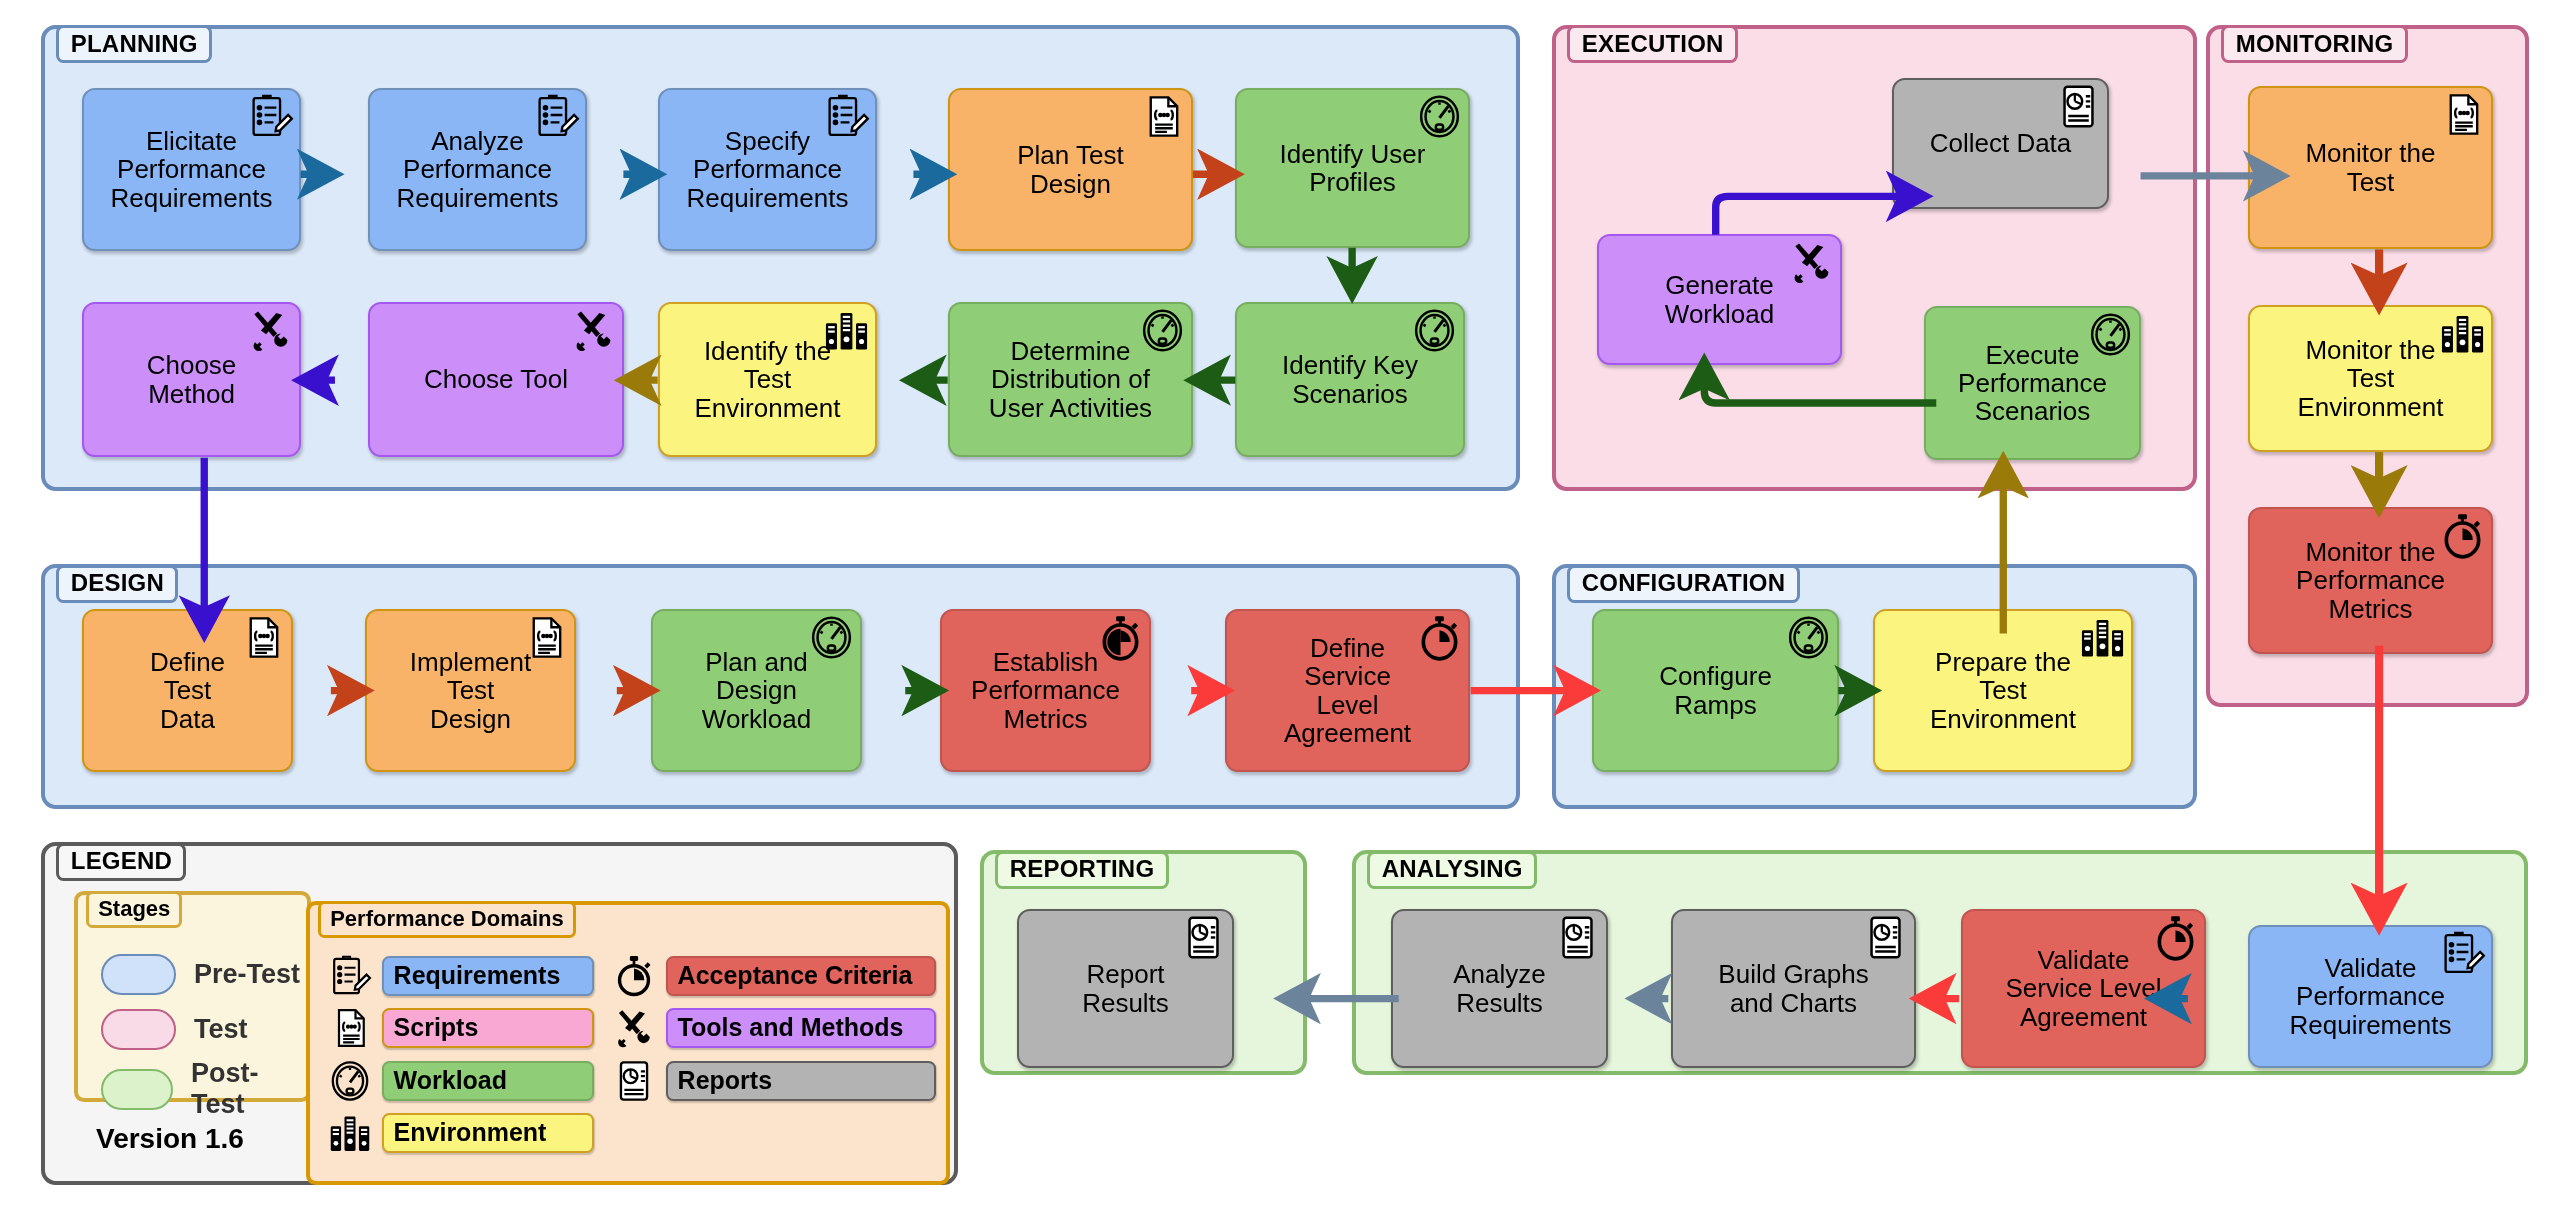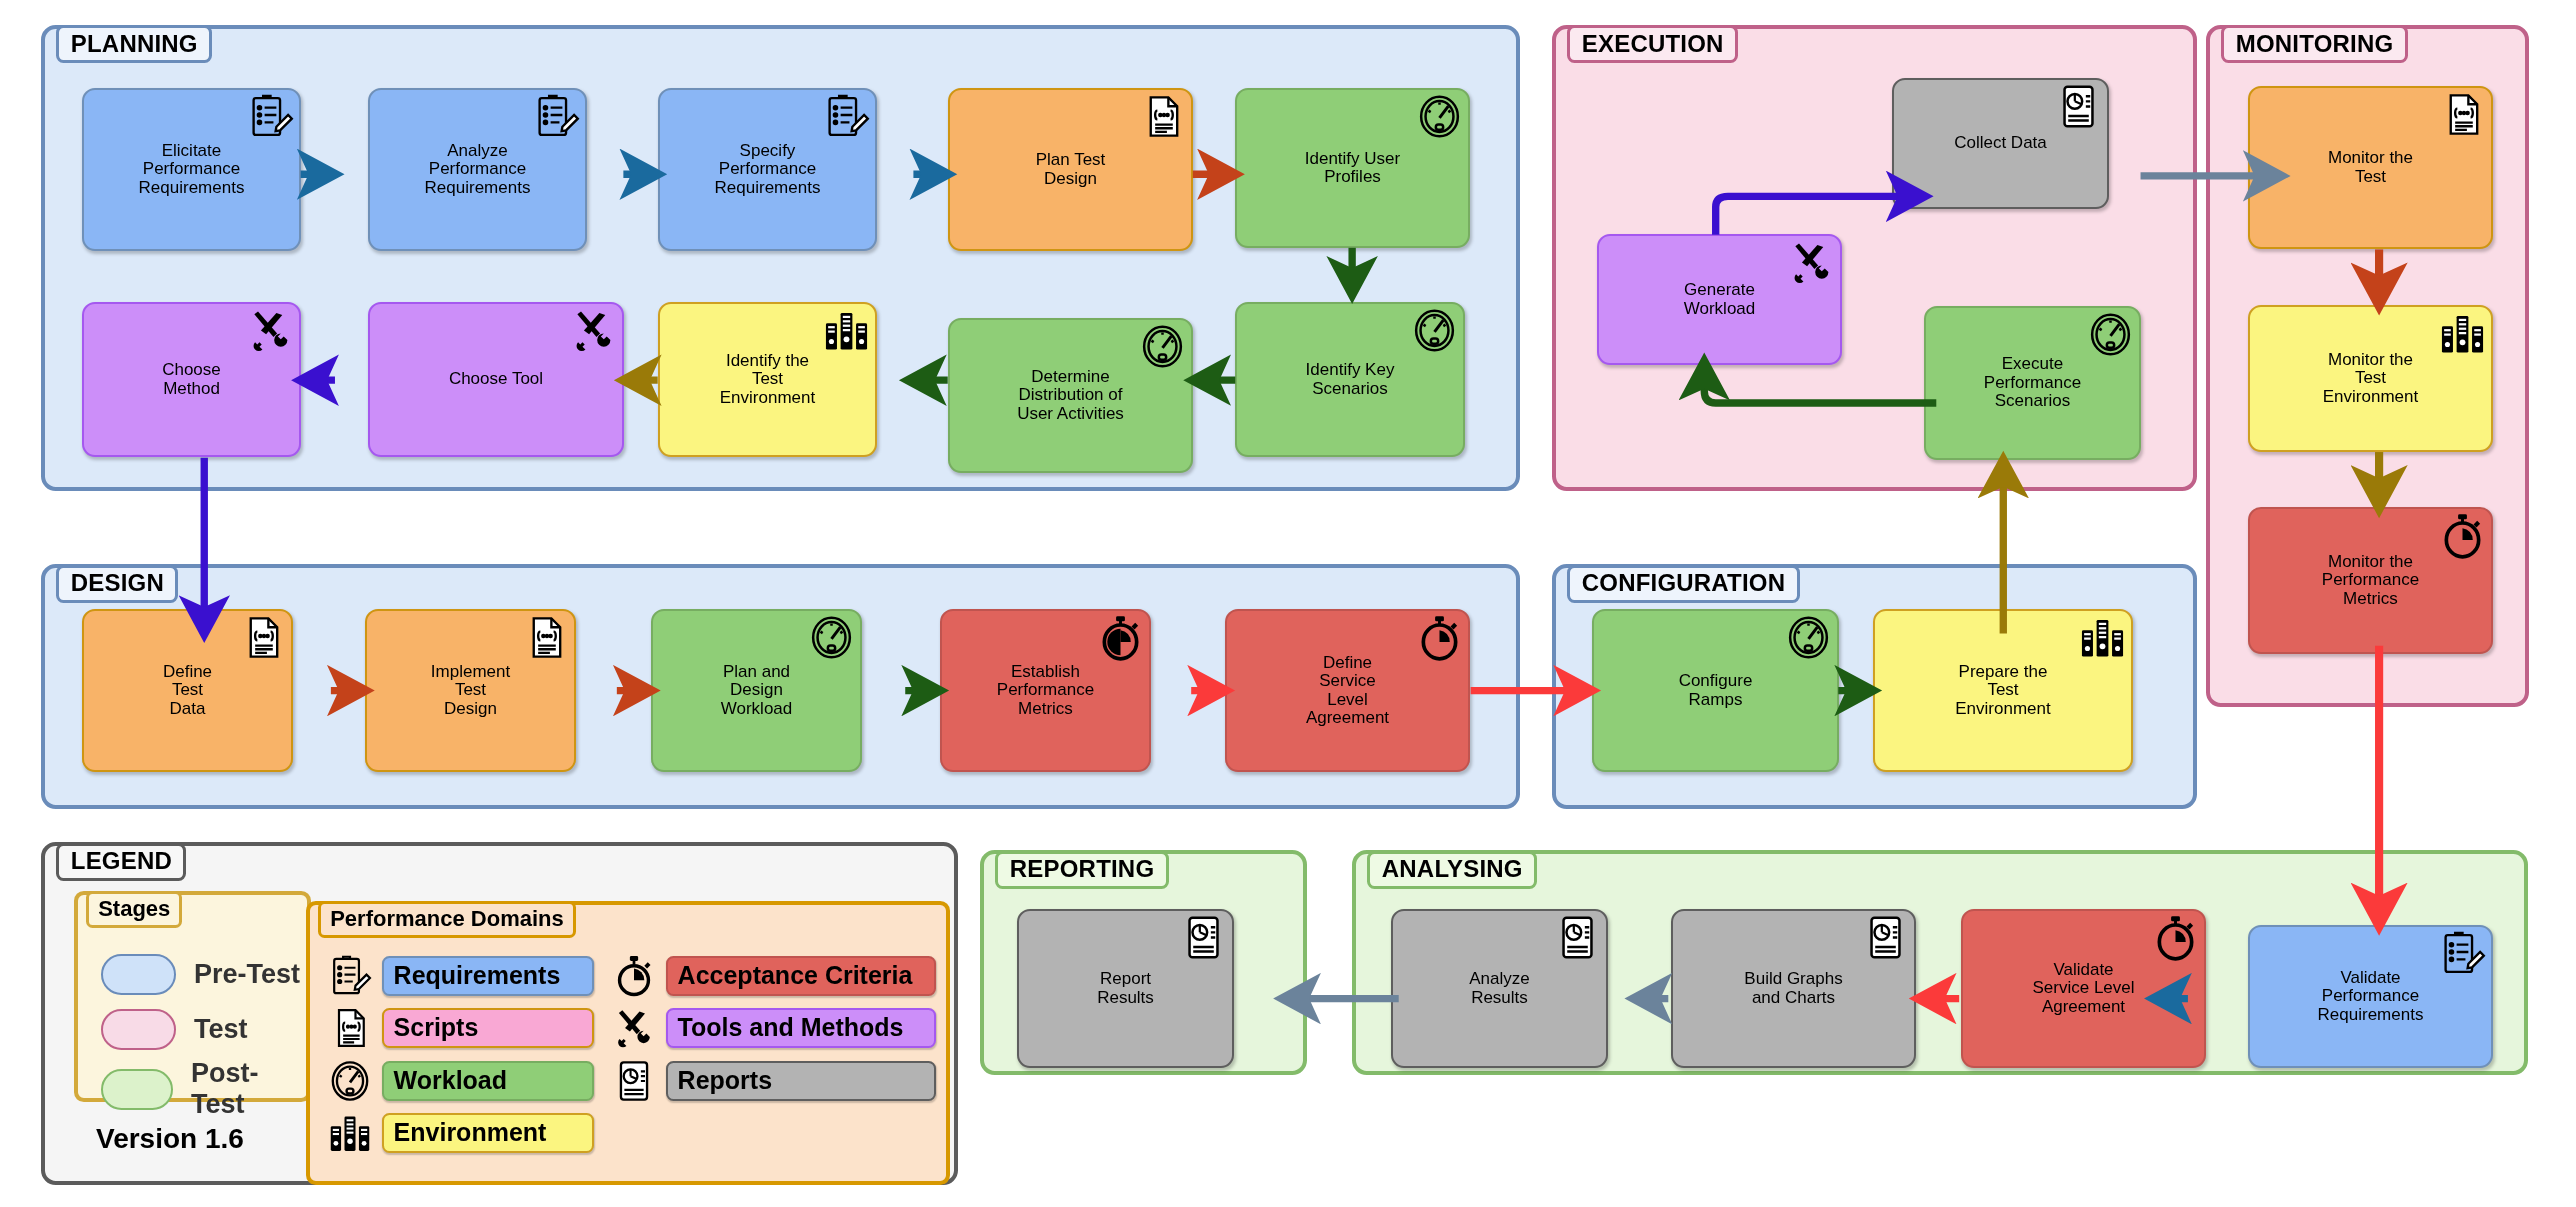--- a/index.html
+++ b/index.html
@@ -20,21 +20,21 @@
     background:#eef4fc; border:3.3px solid #6a8cba; border-radius:7.4px;
     padding:3.3px 11.4px 4.9px; font-weight:bold; font-size:24px; color:#000;
     letter-spacing:0.2px; white-space:nowrap; line-height:1.0; }
   .panel.test  > .panel-title { background:#fbe9f0; border-color:#bf6189; }
   .panel.post  > .panel-title { background:#eefae4; border-color:#83bb6a; }
   .panel.legend> .panel-title { background:#f7f7f7; border-color:#5b5b5b; }
 
   
   .node { position:absolute; border-radius:13px; border:2.5px solid;
     display:flex; align-items:center; justify-content:center;
-    text-align:center; color:#000; font-size:17px; line-height:1.08;
+    text-align:center; color:#000; font-size:26px; line-height:1.08;
     box-shadow:1.6px 2.5px 3.3px rgba(0,0,0,0.22);
     padding:4.9px 6.5px; overflow:visible; }
   .node .lbl { position:relative; z-index:1; white-space:pre-line; }
   .node .ic { position:absolute; right:4.9px; top:3.3px; width:47px; height:47px; z-index:2; }
   .node .ic svg { width:100%; height:100%; display:block; }
 
   .c-req  { background:#8ab6f5; border-color:#6f90b8; }
   .c-scr  { background:#f8b368; border-color:#cf9512; }
   .c-wrk  { background:#8fce77; border-color:#77ad61; }
   .c-env  { background:#fbf580; border-color:#cfa021; }
@@ -287,21 +287,21 @@
               <circle cx="52.5" cy="47" r="3.5"></circle>
             </g>
           </g>
         </svg>
     </span>
     <span class="lbl">Identify the
 Test
 Environment</span>
   </div>
 
-  <div class="node c-wrk" style="left:948px;top:302px;width:245px;height:155px;margin-top:16px;">
+  <div class="node c-wrk" style="left:948px;top:302px;width:245px;height:155px;">
     <span class="ic">
       <svg viewBox="0 0 64 64">
           <g fill="none" stroke="#000" stroke-width="3.4">
             <ellipse cx="32" cy="32" rx="25" ry="27"></ellipse>
             <ellipse cx="32" cy="32" rx="19" ry="21"></ellipse>
             <path d="M32 34 L44 18" stroke-width="4"></path>
             <rect x="27" y="43" width="10" height="7" rx="3.5"></rect>
             <path d="M17 24l3 2M47 24l-3 2M32 13v3"></path>
           </g>
         </svg>

